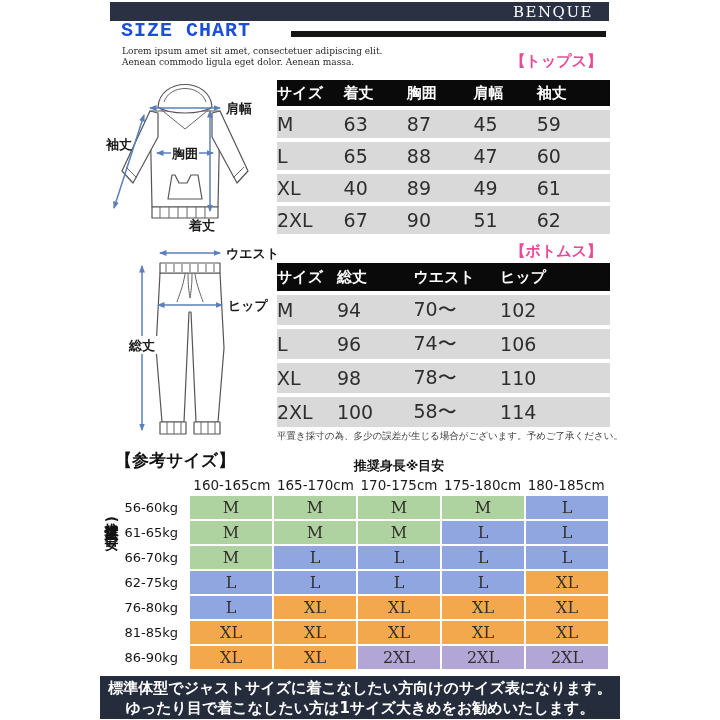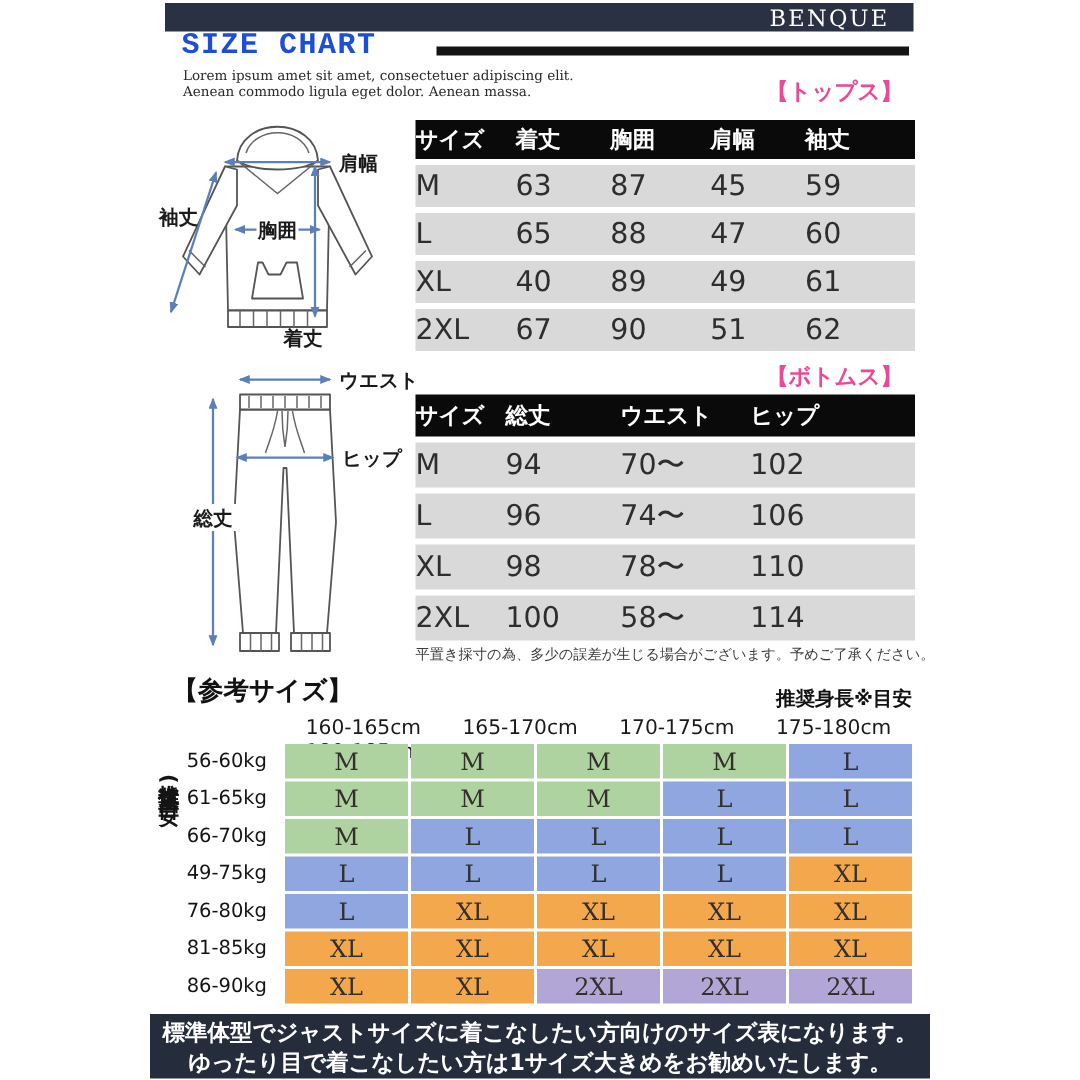--- a/index.html
+++ b/index.html
@@ -52,24 +52,24 @@
   .tops .trow  { height:28px; }
   .bottoms .thead { height:28px; }
   .bottoms .trow  { height:30px; }
   .tops-grid { grid-template-columns:20% 19% 20% 19% 22%; }
   .bot-grid  { grid-template-columns:18% 23% 26% 33%; }
 
   .measure-note { left:277px; top:430px; font-size:9.5px; color:#3c3c3c; }
 
   
   .ref-label { left:115px; top:449px; font-size:17px; font-weight:bold; }
-  .height-axis-label { left:190px; top:457px; width:418px; text-align:right; font-size:13px; font-weight:600; }
+  .height-axis-label { left:190px; top:457px; width:418px; text-align:center; font-size:13px; font-weight:600; }
   .mx-header {
     left:190px; top:477px; width:418px; display:grid;
-    grid-template-columns:repeat(4,1fr); font-size:13.5px; font-weight:500; color:#1a1a1a;
+    grid-template-columns:repeat(5,1fr); font-size:13.5px; font-weight:500; color:#1a1a1a;
   }
   .mx-header > div { text-align:center; }
   .mx-grid {
     left:190px; top:496px; width:418px; display:grid;
     grid-template-columns:repeat(5,1fr); grid-auto-rows:23px; gap:2px;
   }
   .mx-cell {
     display:flex; align-items:center; justify-content:center;
     font-family:"DejaVu Serif", serif; font-size:16px; color:#33302b;
   }
@@ -265,21 +265,21 @@
       <div>160-165cm</div>
       <div>165-170cm</div>
       <div>170-175cm</div>
       <div>175-180cm</div>
       <div>180-185cm</div>
     </div>
   <div class="abs mx-rowlabels">
       <div>56-60kg</div>
       <div>61-65kg</div>
       <div>66-70kg</div>
-      <div>49-75kg</div>
+      <div>62-75kg</div>
       <div>76-80kg</div>
       <div>81-85kg</div>
       <div>86-90kg</div>
     </div>
   <div class="abs mx-grid">
       <div class="mx-cell" style="background: rgb(174, 211, 160);">M</div>
       <div class="mx-cell" style="background: rgb(174, 211, 160);">M</div>
       <div class="mx-cell" style="background: rgb(174, 211, 160);">M</div>
       <div class="mx-cell" style="background: rgb(174, 211, 160);">M</div>
       <div class="mx-cell" style="background: rgb(143, 166, 224);">L</div>

